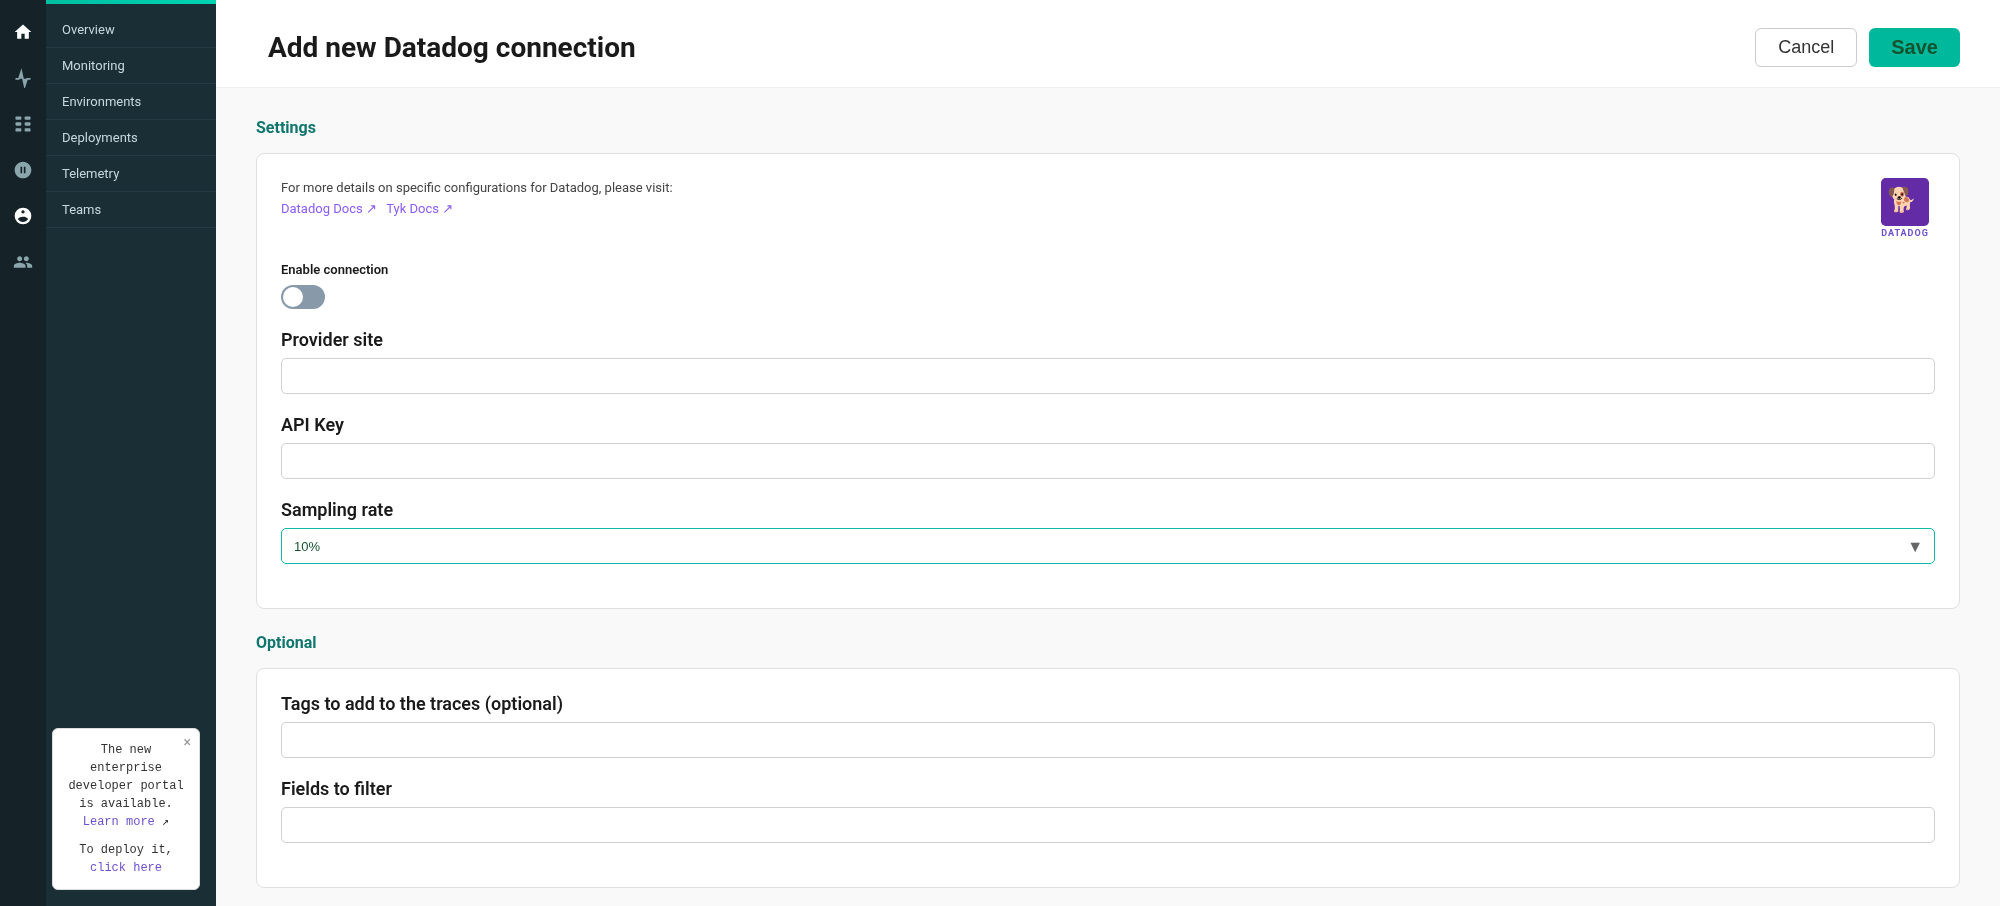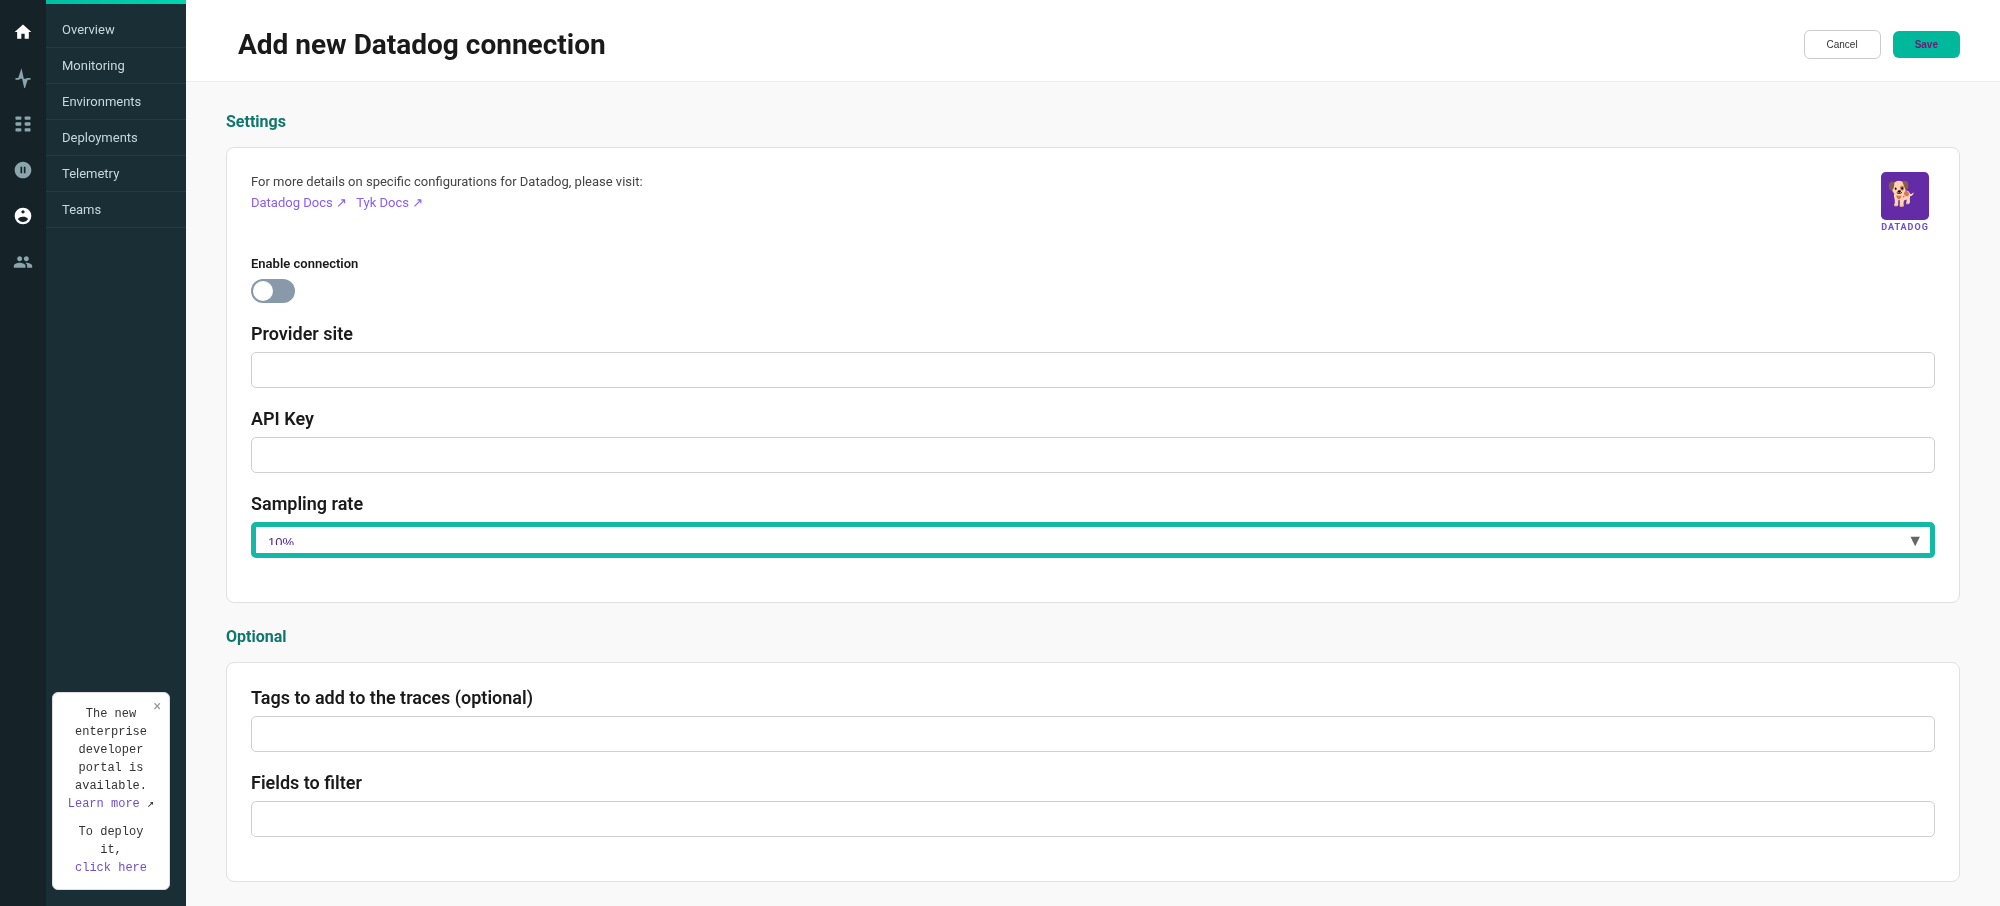--- a/index.html
+++ b/index.html
@@ -1,20 +1,20 @@
 <!DOCTYPE html>
 <html><head>
   <meta charset="utf-8">
   <style>
     * { box-sizing: border-box; margin: 0; padding: 0; }
     body { font-family: -apple-system, BlinkMacSystemFont, 'Segoe UI', Roboto, sans-serif; background: #fff; display: flex; height: 906px; overflow: hidden; }
 
     
     .sidebar {
-      width: 186px;
+      width: 216px;
       background: #1a2e35;
       display: flex;
       flex-direction: column;
       flex-shrink: 0;
       height: 100%;
       position: relative;
     }
     .sidebar-top-bar {
       height: 4px;
       background: linear-gradient(to right, #00b89c, #00d4b1);
@@ -112,32 +112,32 @@
     .header-actions {
       display: flex;
       gap: 12px;
       align-items: center;
     }
     .btn-cancel {
       padding: 8px 22px;
       border: 1px solid #ccc;
       background: #fff;
       border-radius: 6px;
-      font-size: 10px;
+      font-size: 18px;
       cursor: pointer;
       color: #333;
     }
     .btn-save {
       padding: 8px 22px;
       border: none;
       background: #00b89c;
       border-radius: 6px;
-      font-size: 10px;
-      cursor: pointer;
-      color: #701a75;
+      font-size: 20px;
+      cursor: pointer;
+      color: #14532d;
       font-weight: 600;
     }
 
     .main-content {
       padding: 30px 40px;
       flex: 1;
     }
 
     .section-title {
       font-size: 16px;
@@ -237,25 +237,25 @@
       top: 2px;
       left: 2px;
       transition: left 0.2s;
     }
 
     .select-wrapper {
       position: relative;
     }
     .form-select {
       width: 100%;
-      border: 5px solid #14b8a6;
+      border: 1px solid #14b8a6;
       border-radius: 5px;
       padding: 8px 21px 8px 12px;
       font-size: 13px;
-      color: #4c1d95;
+      color: #14532d;
       appearance: none;
       background: #fff;
       cursor: pointer;
       height: 36px;
       outline: none;
     }
     .select-chevron {
       position: absolute;
       right: 12px;
       top: 50%;

